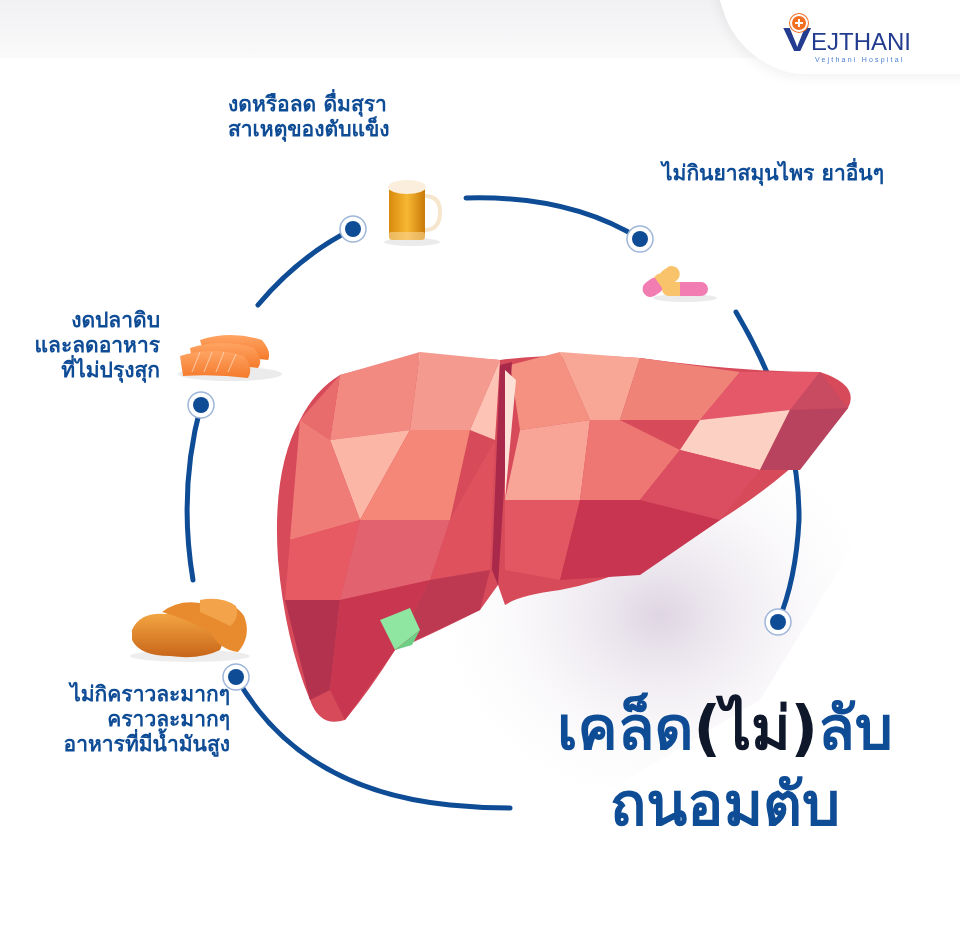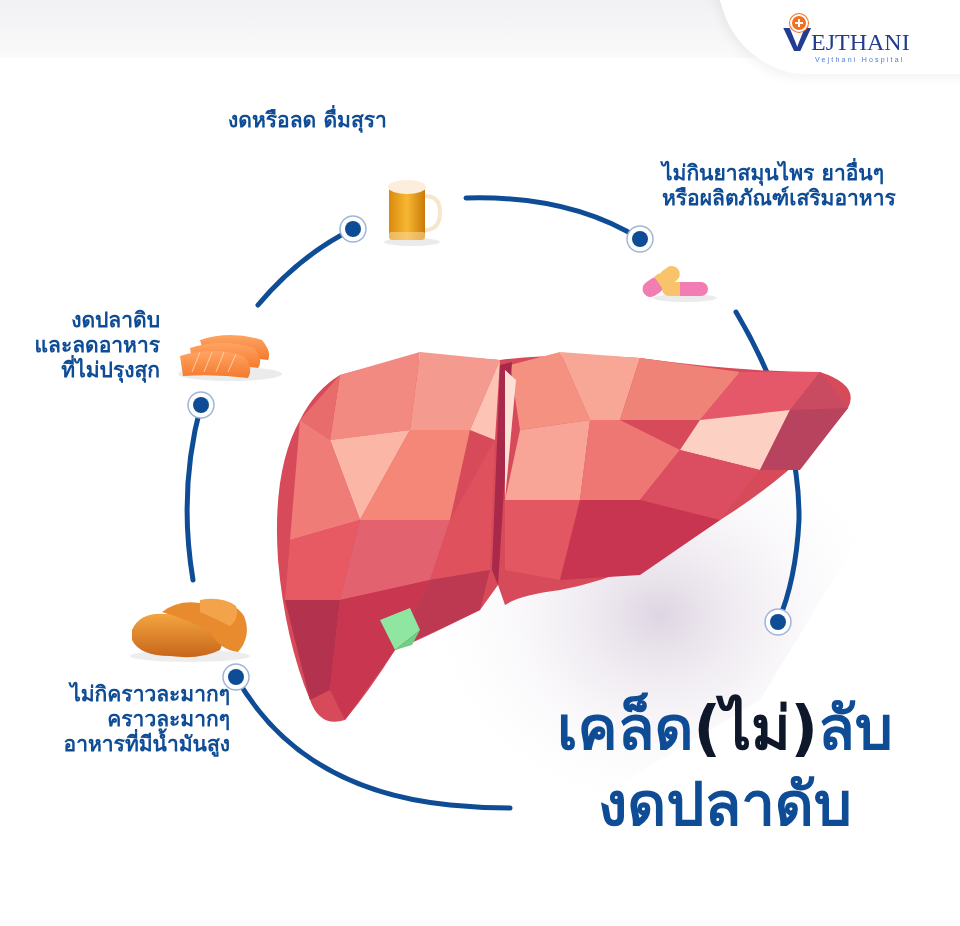--- a/index.html
+++ b/index.html
@@ -4,21 +4,21 @@
 <style>
   html,body{margin:0;padding:0;}
   body{width:960px;height:926px;position:relative;overflow:hidden;background:#ffffff;font-family:"DejaVu Sans","Liberation Sans",sans-serif;}
   .topband{position:absolute;left:0;top:0;width:960px;height:58px;background:linear-gradient(#f1f1f3,#fafafb);}
   .logo-panel{position:absolute;right:-40px;top:-30px;width:290px;height:104px;background:#fff;border-radius:0 0 0 60px;box-shadow:-4px 4px 10px rgba(0,0,0,0.05);transform:skewX(18deg);transform-origin:top left;}
   .logo{position:absolute;left:783px;top:14px;width:150px;height:50px;}
   .logo .v{position:absolute;left:0;top:8px;font-family:"Liberation Sans",sans-serif;font-weight:bold;font-size:34px;color:#233c8f;line-height:34px;transform:scaleX(1.25);transform-origin:left;}
   .logo .cross{position:absolute;left:7px;top:0;width:14px;height:14px;border-radius:50%;background:#f36f21;border:2px solid #fff;box-shadow:0 0 0 1px #f36f21;}
   .logo .cross:before{content:"";position:absolute;left:6px;top:3px;width:2px;height:8px;background:#fff;}
   .logo .cross:after{content:"";position:absolute;left:3px;top:6px;width:8px;height:2px;background:#fff;}
-  .logo .name{position:absolute;left:28px;top:16px;font-family:Liberation Serif, serif;font-size:24px;color:#233c8f;letter-spacing:0px;line-height:24px;}
+  .logo .name{position:absolute;left:28px;top:16px;font-family:Liberation Sans, sans-serif;font-size:24px;color:#233c8f;letter-spacing:0px;line-height:24px;}
   .logo .sub{position:absolute;left:32px;top:42px;font-family:"Liberation Sans",sans-serif;font-size:7px;color:#4a7fd0;letter-spacing:2.2px;white-space:nowrap;}
   .lbl{position:absolute;color:#0f4c96;font-weight:bold;font-size:21px;line-height:25px;white-space:nowrap;}
   .lbl div{display:block;}
   .r{text-align:right;}
   .title{position:absolute;left:530px;top:690px;width:390px;text-align:center;color:#0f4c96;font-weight:bold;font-size:60px;line-height:76px;}
   .title .accent{color:#0f172a;}
   svg{position:absolute;left:0;top:0;}
 </style>
 </head>
 <body>
@@ -156,37 +156,37 @@
   </g>
 
   <g>
     <ellipse cx="190" cy="656" rx="60" ry="6" fill="#000" opacity="0.07"></ellipse>
     <path d="M132,630 Q140,612 165,614 Q190,608 210,620 Q228,634 220,650 Q200,660 170,656 Q140,656 132,640 Z" fill="url(#chickG)"></path>
     <path d="M162,612 Q180,598 205,604 Q232,598 244,616 Q252,636 238,652 Q220,650 210,632 Q190,620 162,612 Z" fill="#e88a2e"></path>
     <path d="M200,600 Q222,596 236,606 Q240,618 230,626 Q214,618 200,612 Z" fill="#f3a349"></path>
   </g>
 </svg>
 
-<div class="lbl" style="left:228px;top:108px;">
+<div class="lbl" style="left:228px;top:92px;">
   <div>งดหรือลด ดื่มสุรา</div>
+  <div>สาเหตุของตับแข็ง</div>
 </div>
 
 <div class="lbl" style="left:662px;top:161px;">
   <div>ไม่กินยาสมุนไพร ยาอื่นๆ</div>
-  <div>หรือผลิตภัณฑ์เสริมอาหาร</div>
 </div>
 
 <div class="lbl r" style="left:20px;top:308px;width:140px;">
   <div>งดปลาดิบ</div>
   <div>และลดอาหาร</div>
   <div>ที่ไม่ปรุงสุก</div>
 </div>
 
 <div class="lbl r" style="left:20px;top:682px;width:210px;">
   <div>ไม่กิคราวละมากๆ</div>
   <div>คราวละมากๆ</div>
   <div>อาหารที่มีน้ำมันสูง</div>
 </div>
 
 <div class="title">
   <div><span>เคล็ด</span><span class="accent">(ไม่)</span><span>ลับ</span></div>
-  <div>งดปลาดับ</div>
+  <div>ถนอมตับ</div>
 </div>
 
 </body></html>

